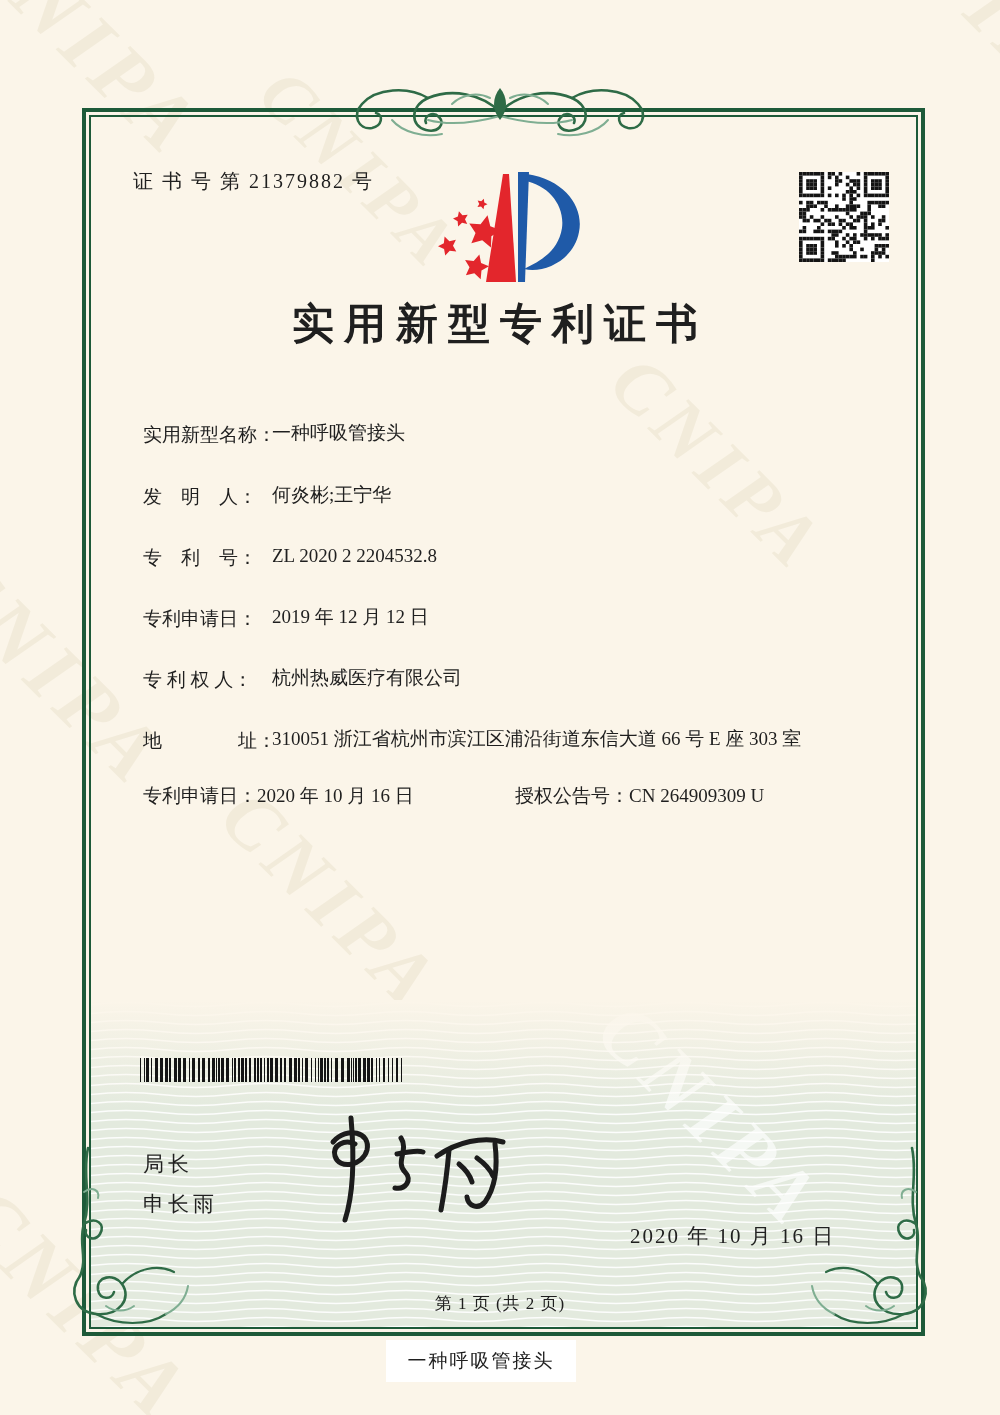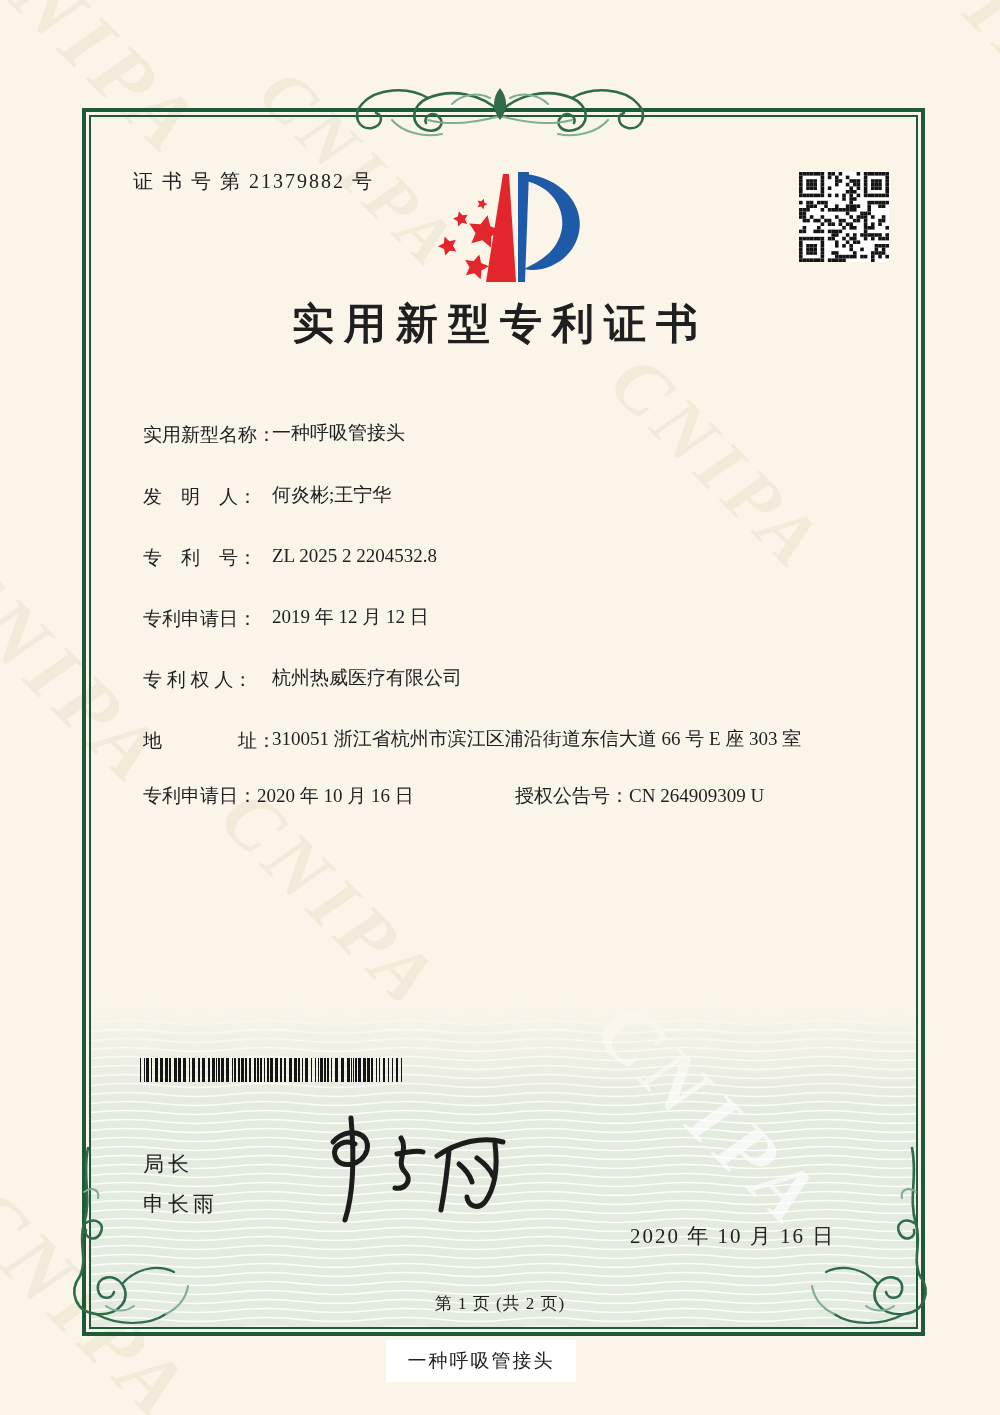--- a/index.html
+++ b/index.html
@@ -426,21 +426,21 @@
 <div class="row" style="top:418px;">
   <span class="lbl">实用新型名称：</span>
   <span class="val">一种呼吸管接头</span>
 </div>
 <div class="row" style="top:480px;">
   <span class="lbl">发　明　人：</span>
   <span class="val">何炎彬;王宁华</span>
 </div>
 <div class="row" style="top:541px;">
   <span class="lbl">专　利　号：</span>
-  <span class="val">ZL 2025 2 2204532.8</span>
+  <span class="val">ZL 2020 2 2204532.8</span>
 </div>
 <div class="row" style="top:602px;">
   <span class="lbl">专利申请日：</span>
   <span class="val">2019 年 12 月 12 日</span>
 </div>
 <div class="row" style="top:663px;">
   <span class="lbl">专 利 权 人：</span>
   <span class="val">杭州热威医疗有限公司</span>
 </div>
 <div class="row" style="top:724px;">

